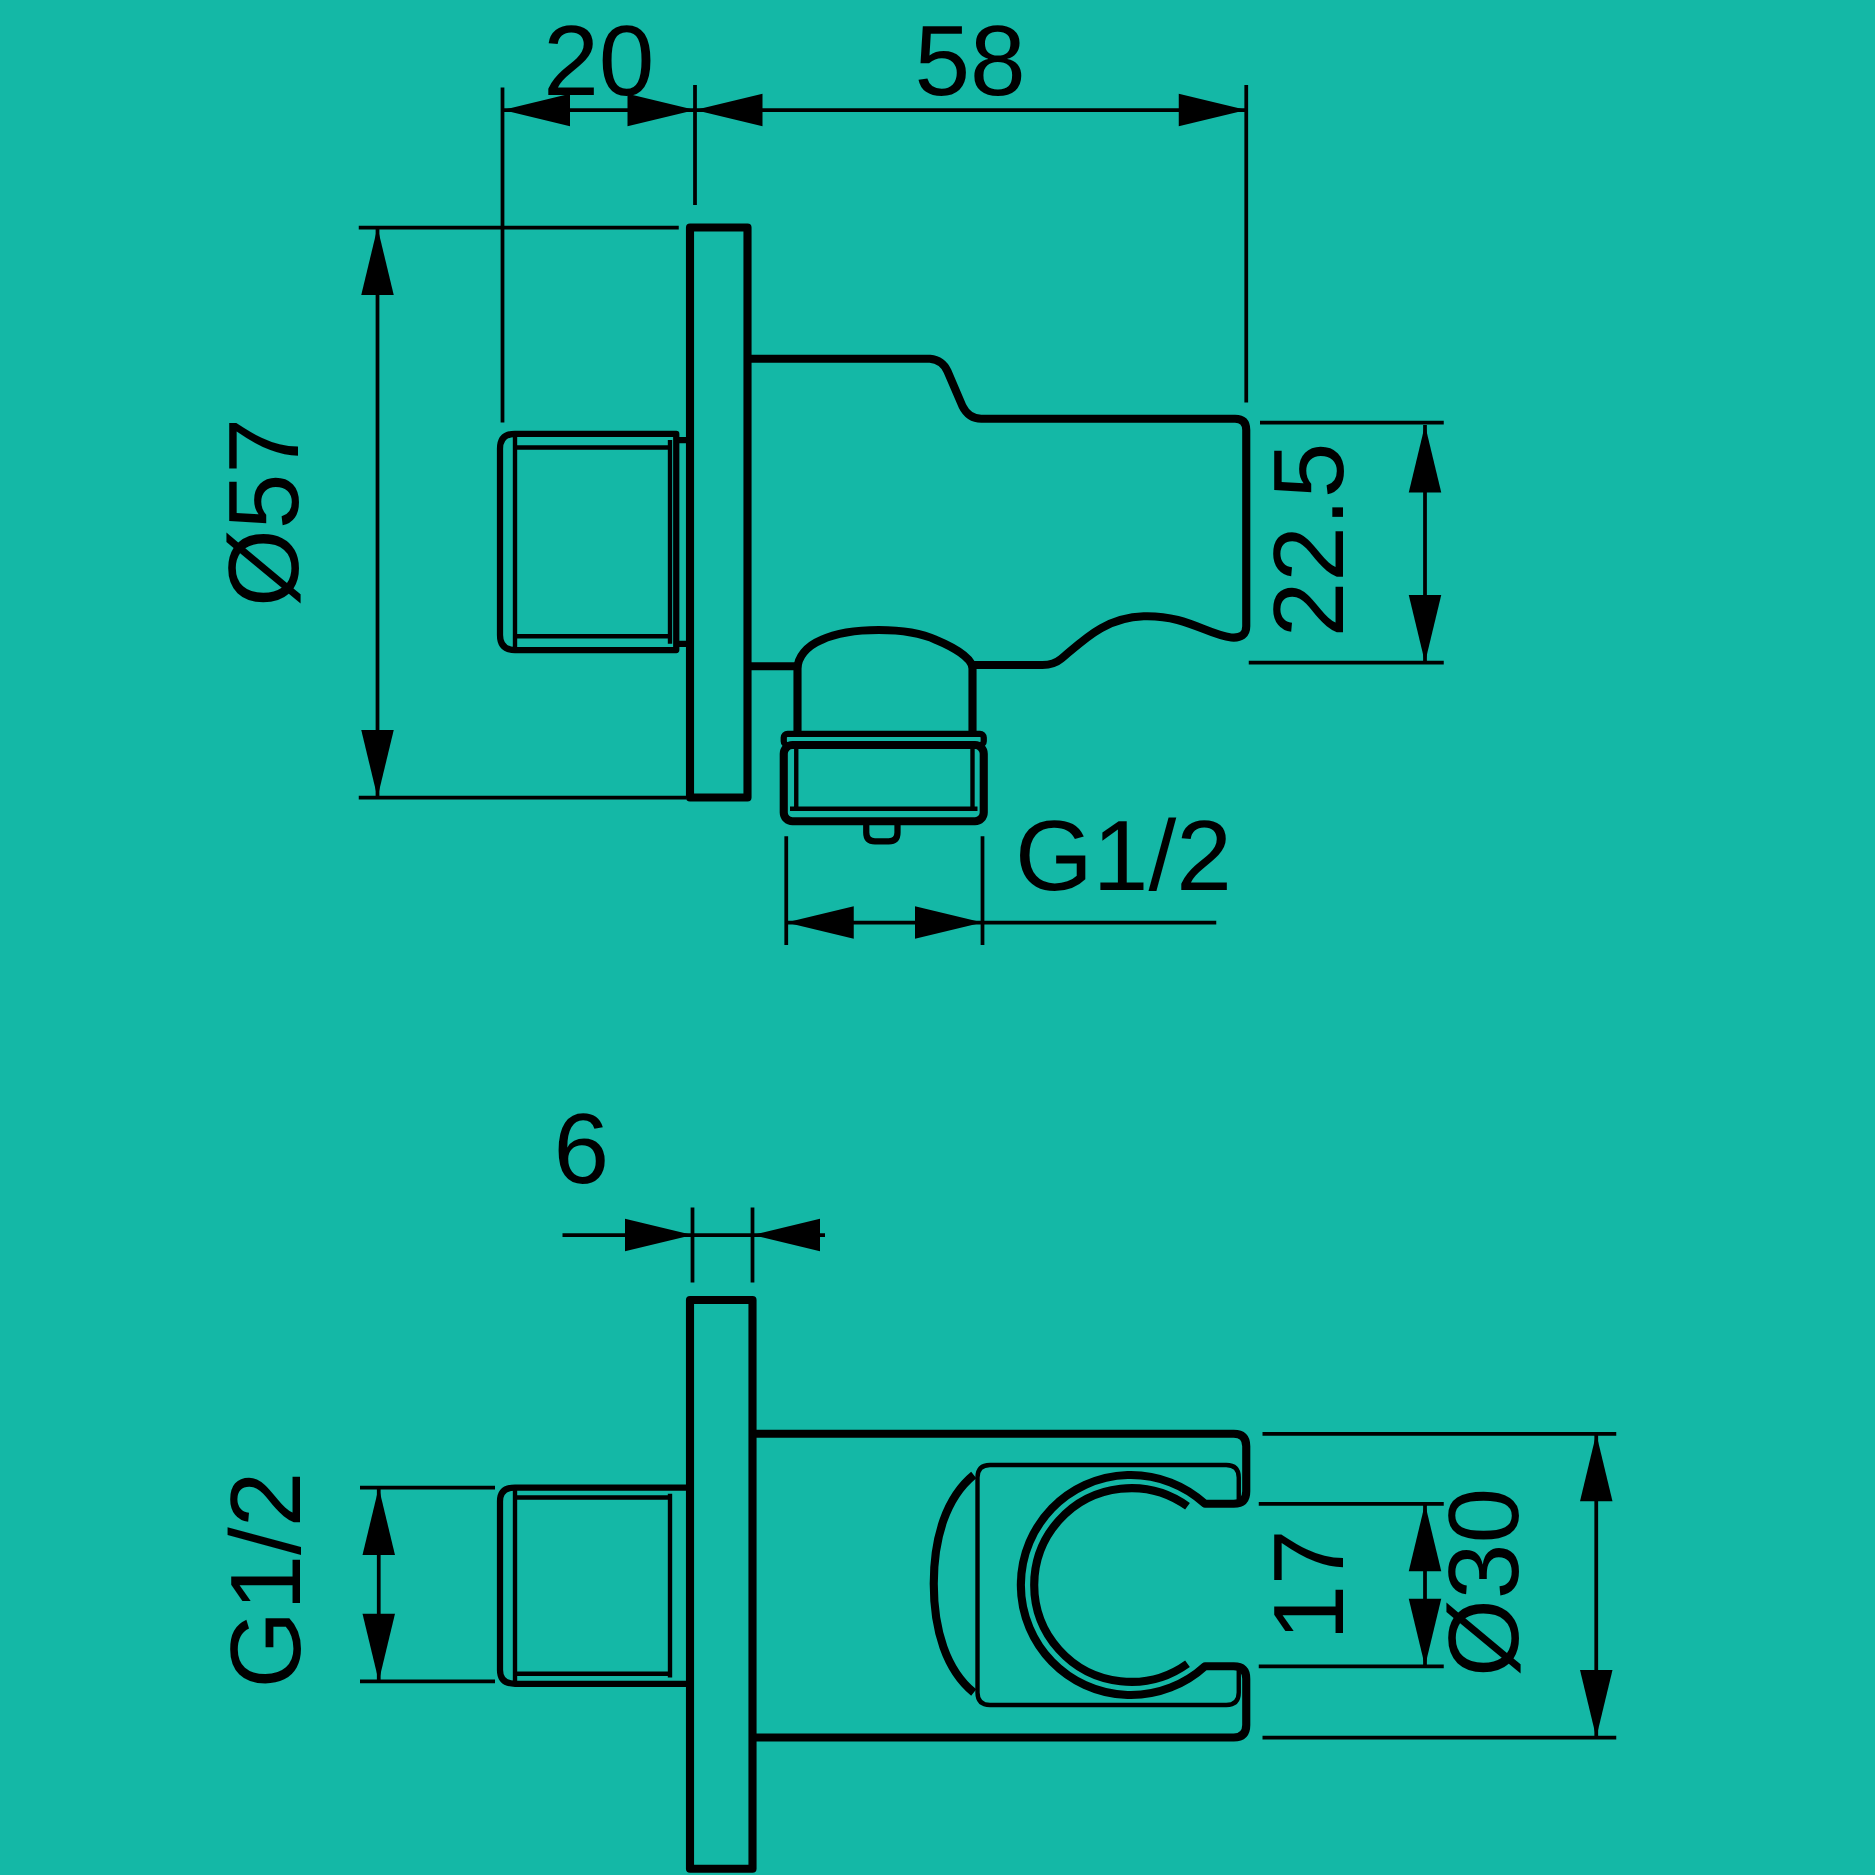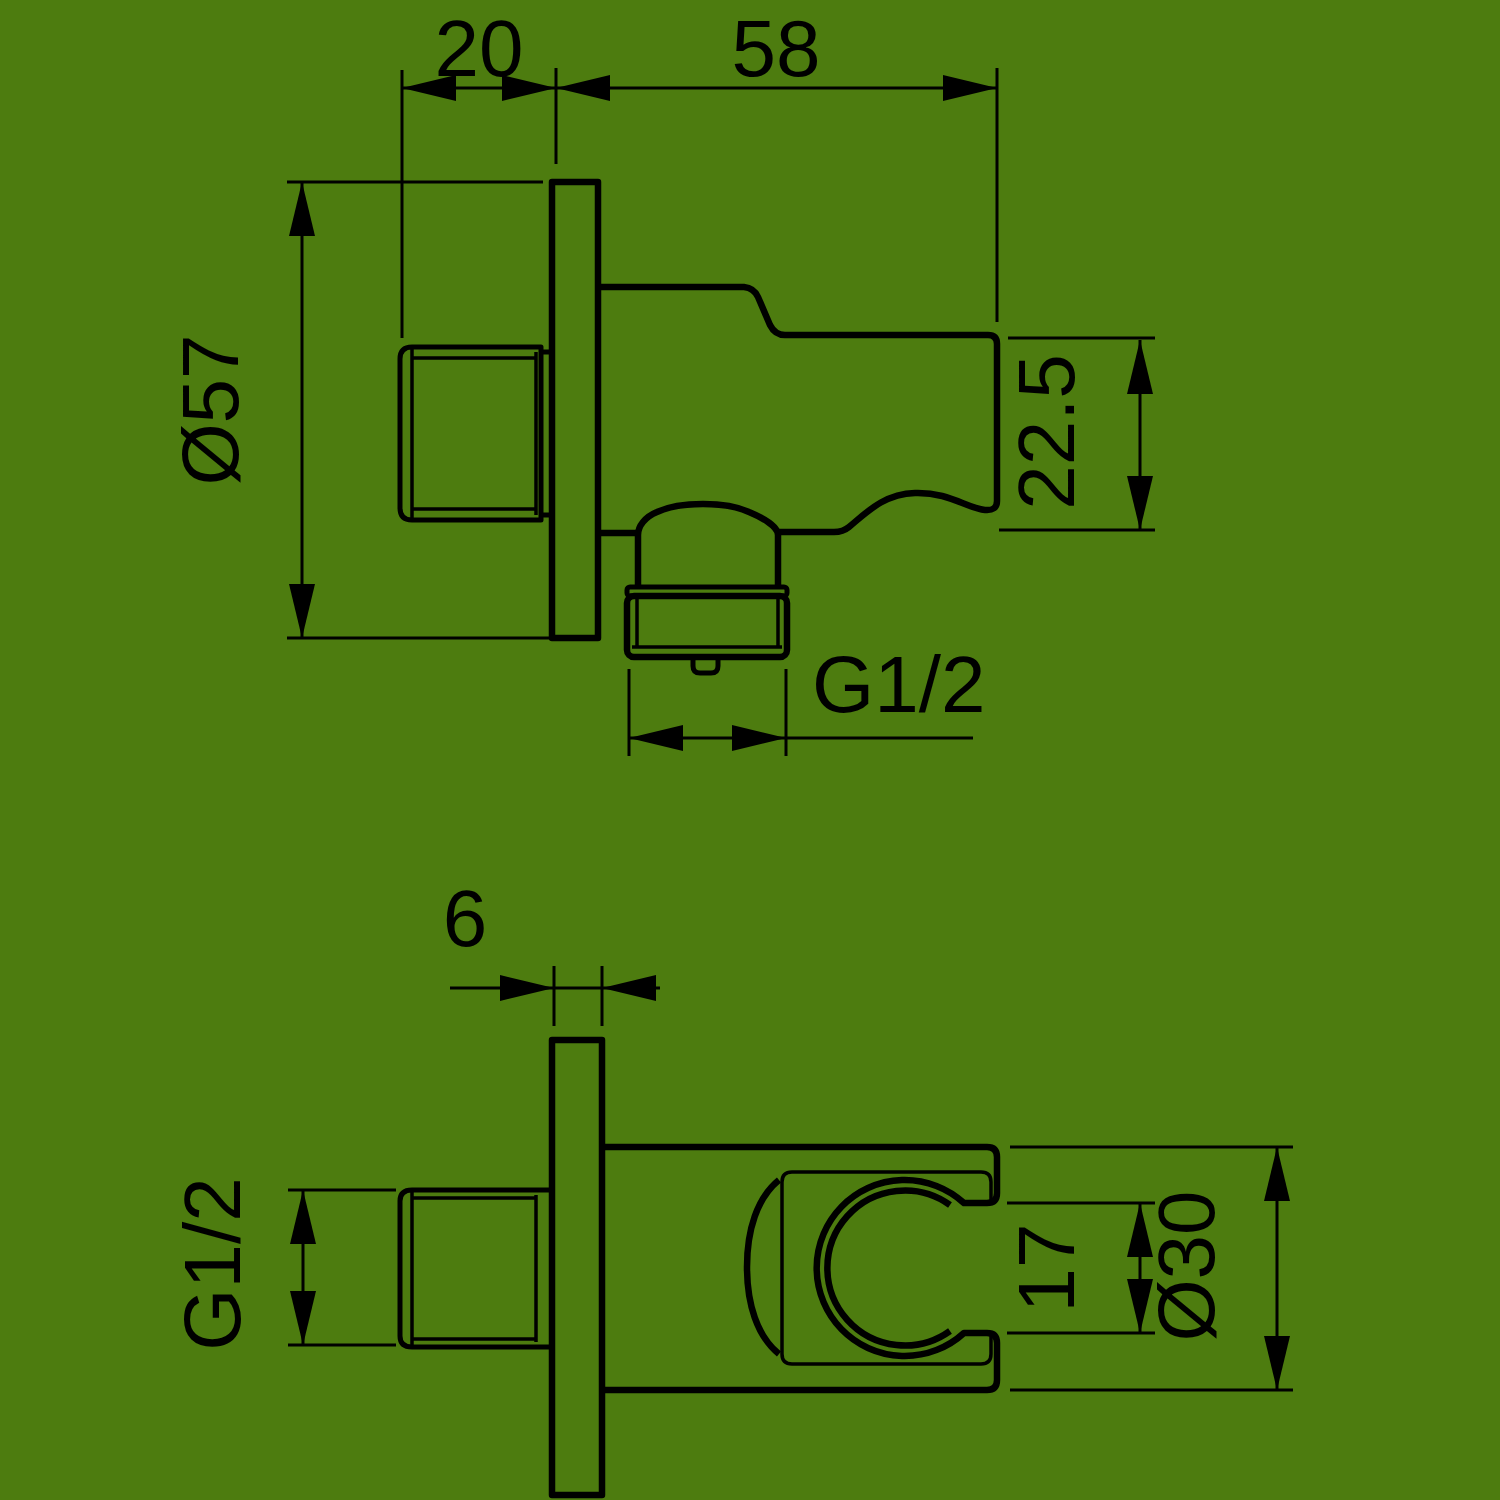--- a/index.html
+++ b/index.html
@@ -4,21 +4,21 @@
 <style>
   html, body {
     margin: 0;
     padding: 0;
     background: #ffffff;
   }
   #canvas {
     width: 1500px;
     height: 1500px;
     position: relative;
-    background: #4d7c0f;
+    background: #14b8a6;
     overflow: hidden;
   }
   svg {
     display: block;
   }
   .outline {
     fill: none;
     stroke: #000000;
     stroke-width: 6.5;
     stroke-linejoin: round;

